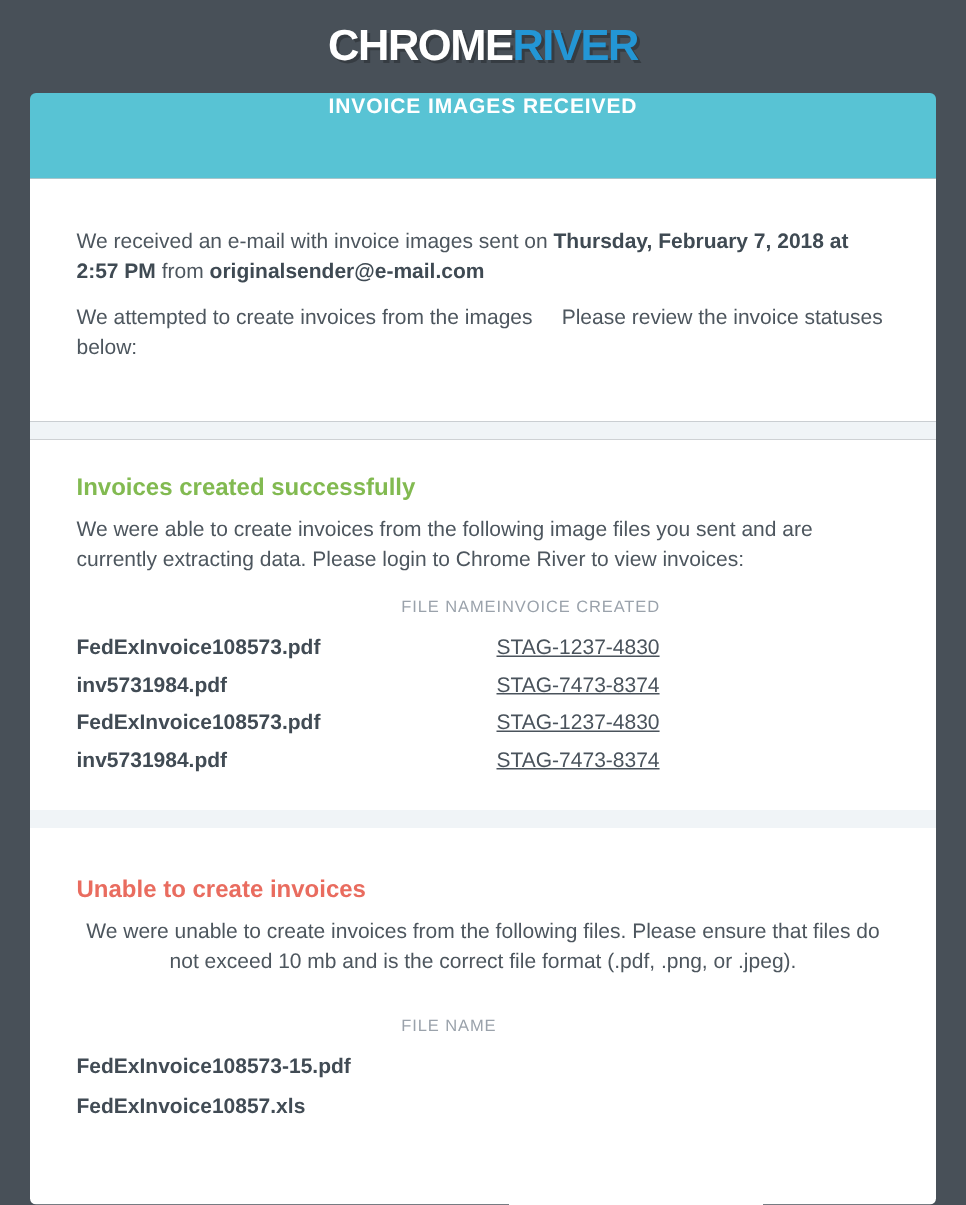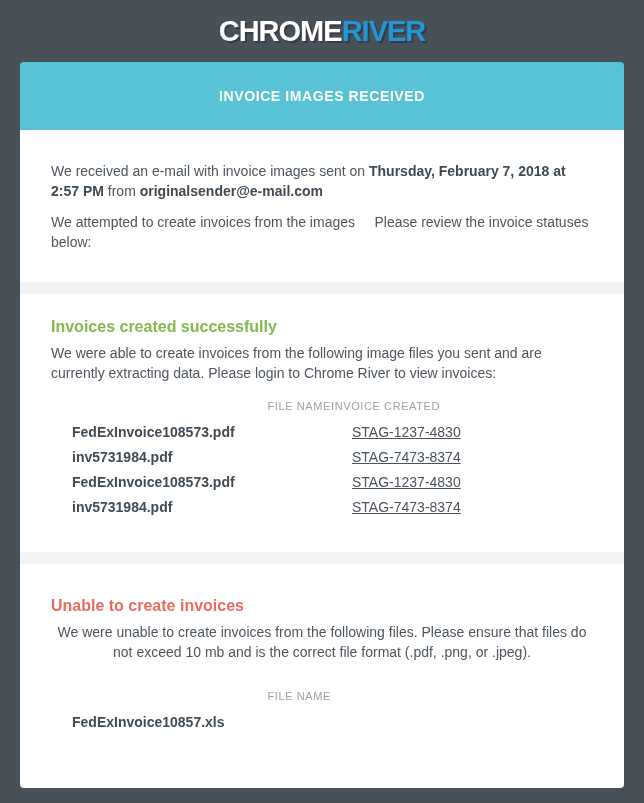--- a/index.html
+++ b/index.html
@@ -26,41 +26,41 @@
     white-space: nowrap;
     text-align: right;
   }
   .logo-chrome { color: #ffffff; }
   .logo-river  { color: #2396d5; }
 
   .card { margin: 0 20px; }
 
   .banner {
     background: #58c3d4;
-    height: 68px;
+    height: 57px;
     border-radius: 4px 4px 0 0;
     display: flex;
-    align-items: center;
+    align-items: flex-start;
     justify-content: center;
     color: #ffffff;
     font-weight: bold;
     font-size: 14px;
     letter-spacing: 0.6px;
   }
 
   .section {
     background: #ffffff;
     padding-left: 31px;
     padding-right: 31px;
     color: #4d565e;
     font-size: 14px;
     line-height: 20px;
   }
-  .sec-intro   { padding-top: 31px; padding-bottom: 30px; }
-  .sec-success { padding-top: 23px; padding-bottom: 29px; }
+  .sec-intro   { padding-top: 31px; padding-bottom: 40px; }
+  .sec-success { padding-top: 23px; padding-bottom: 18px; }
   .sec-failed  { padding-top: 32px; padding-bottom: 48px; border-radius: 0 0 4px 4px; }
 
   .divider { height: 12px; background: #f0f4f7; }
 
   .para { margin: 0 0 11px 0; }
   .para:last-child { margin-bottom: 0; }
   .bold-inline { font-weight: bold; color: #3f4a53; }
 
   .section-heading {
     font-size: 16px;
@@ -75,21 +75,21 @@
   .sec-failed .section-desc { margin-bottom: 28px; text-align: center; }
 
   .t-head-row { display: flex; margin-bottom: 10px; text-align: right; }
   .t-head {
     font-size: 11px;
     color: #9aa2ab;
     letter-spacing: 0.6px;
     font-weight: normal;
     line-height: 13px;
   }
-  .t-row { display: flex; margin-bottom: 6px; line-height: 19px; margin-left: 21px; }
+  .t-row { display: flex; margin-bottom: 6px; line-height: 19px; }
   .sec-failed .t-row { margin-bottom: 8px; }
   .col-file { width: 280px; }
   .file-name { font-weight: bold; color: #414b54; }
   .invoice-number { color: #4a535c; text-decoration: underline; }
 </style>
 </head>
 <body>
 
 <div class="logo-bar">
   <div class="logo">
@@ -142,18 +142,21 @@
 
   <div class="section sec-failed">
     <h2 class="section-heading heading-failed">Unable to create invoices</h2>
     <p class="section-desc">We were unable to create invoices from the following files. Please ensure that files do not exceed 10 mb and is the correct file format (.pdf, .png, or .jpeg).</p>
 
     <div>
       <div class="t-head-row">
         <span class="t-head col-file">FILE NAME</span>
       </div>
       <div class="t-row">
+        <span class="col-file file-name">FedExInvoice108573-15.pdf</span>
+      </div>
+      <div class="t-row">
         <span class="col-file file-name">FedExInvoice10857.xls</span>
       </div>
     </div>
   </div>
 
 </div>
 
 </body></html>

